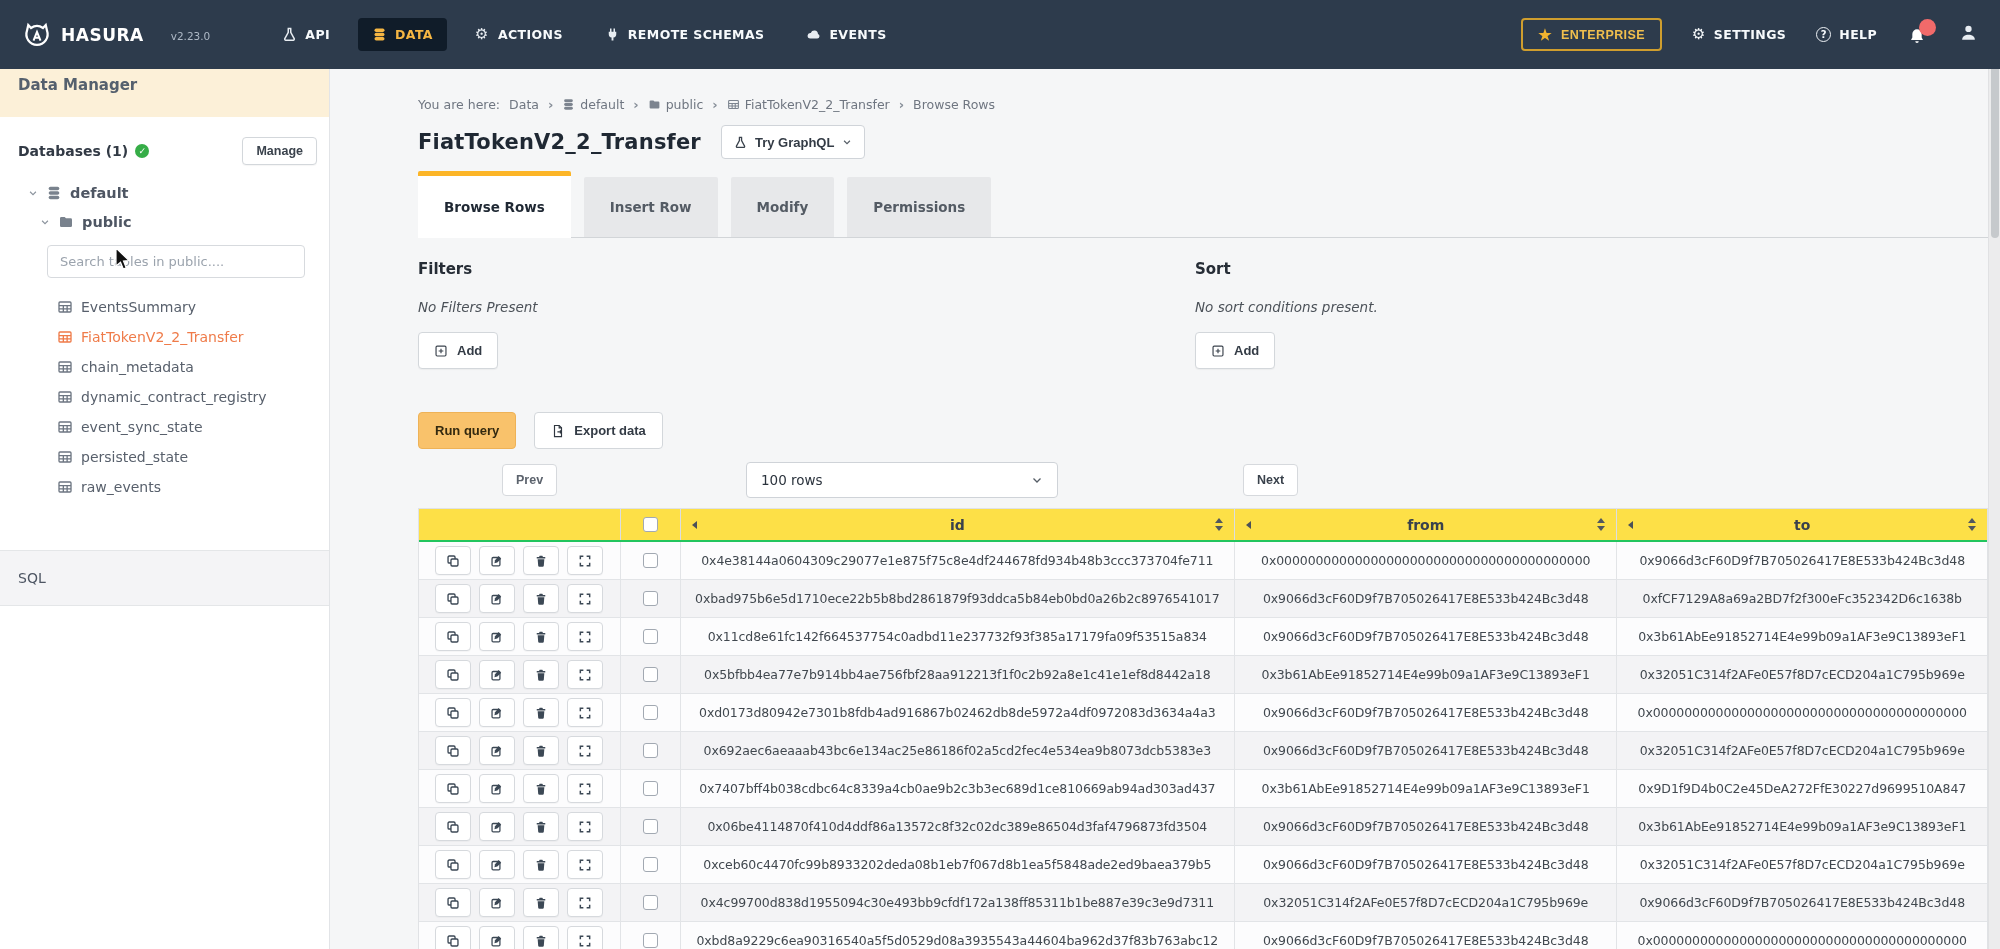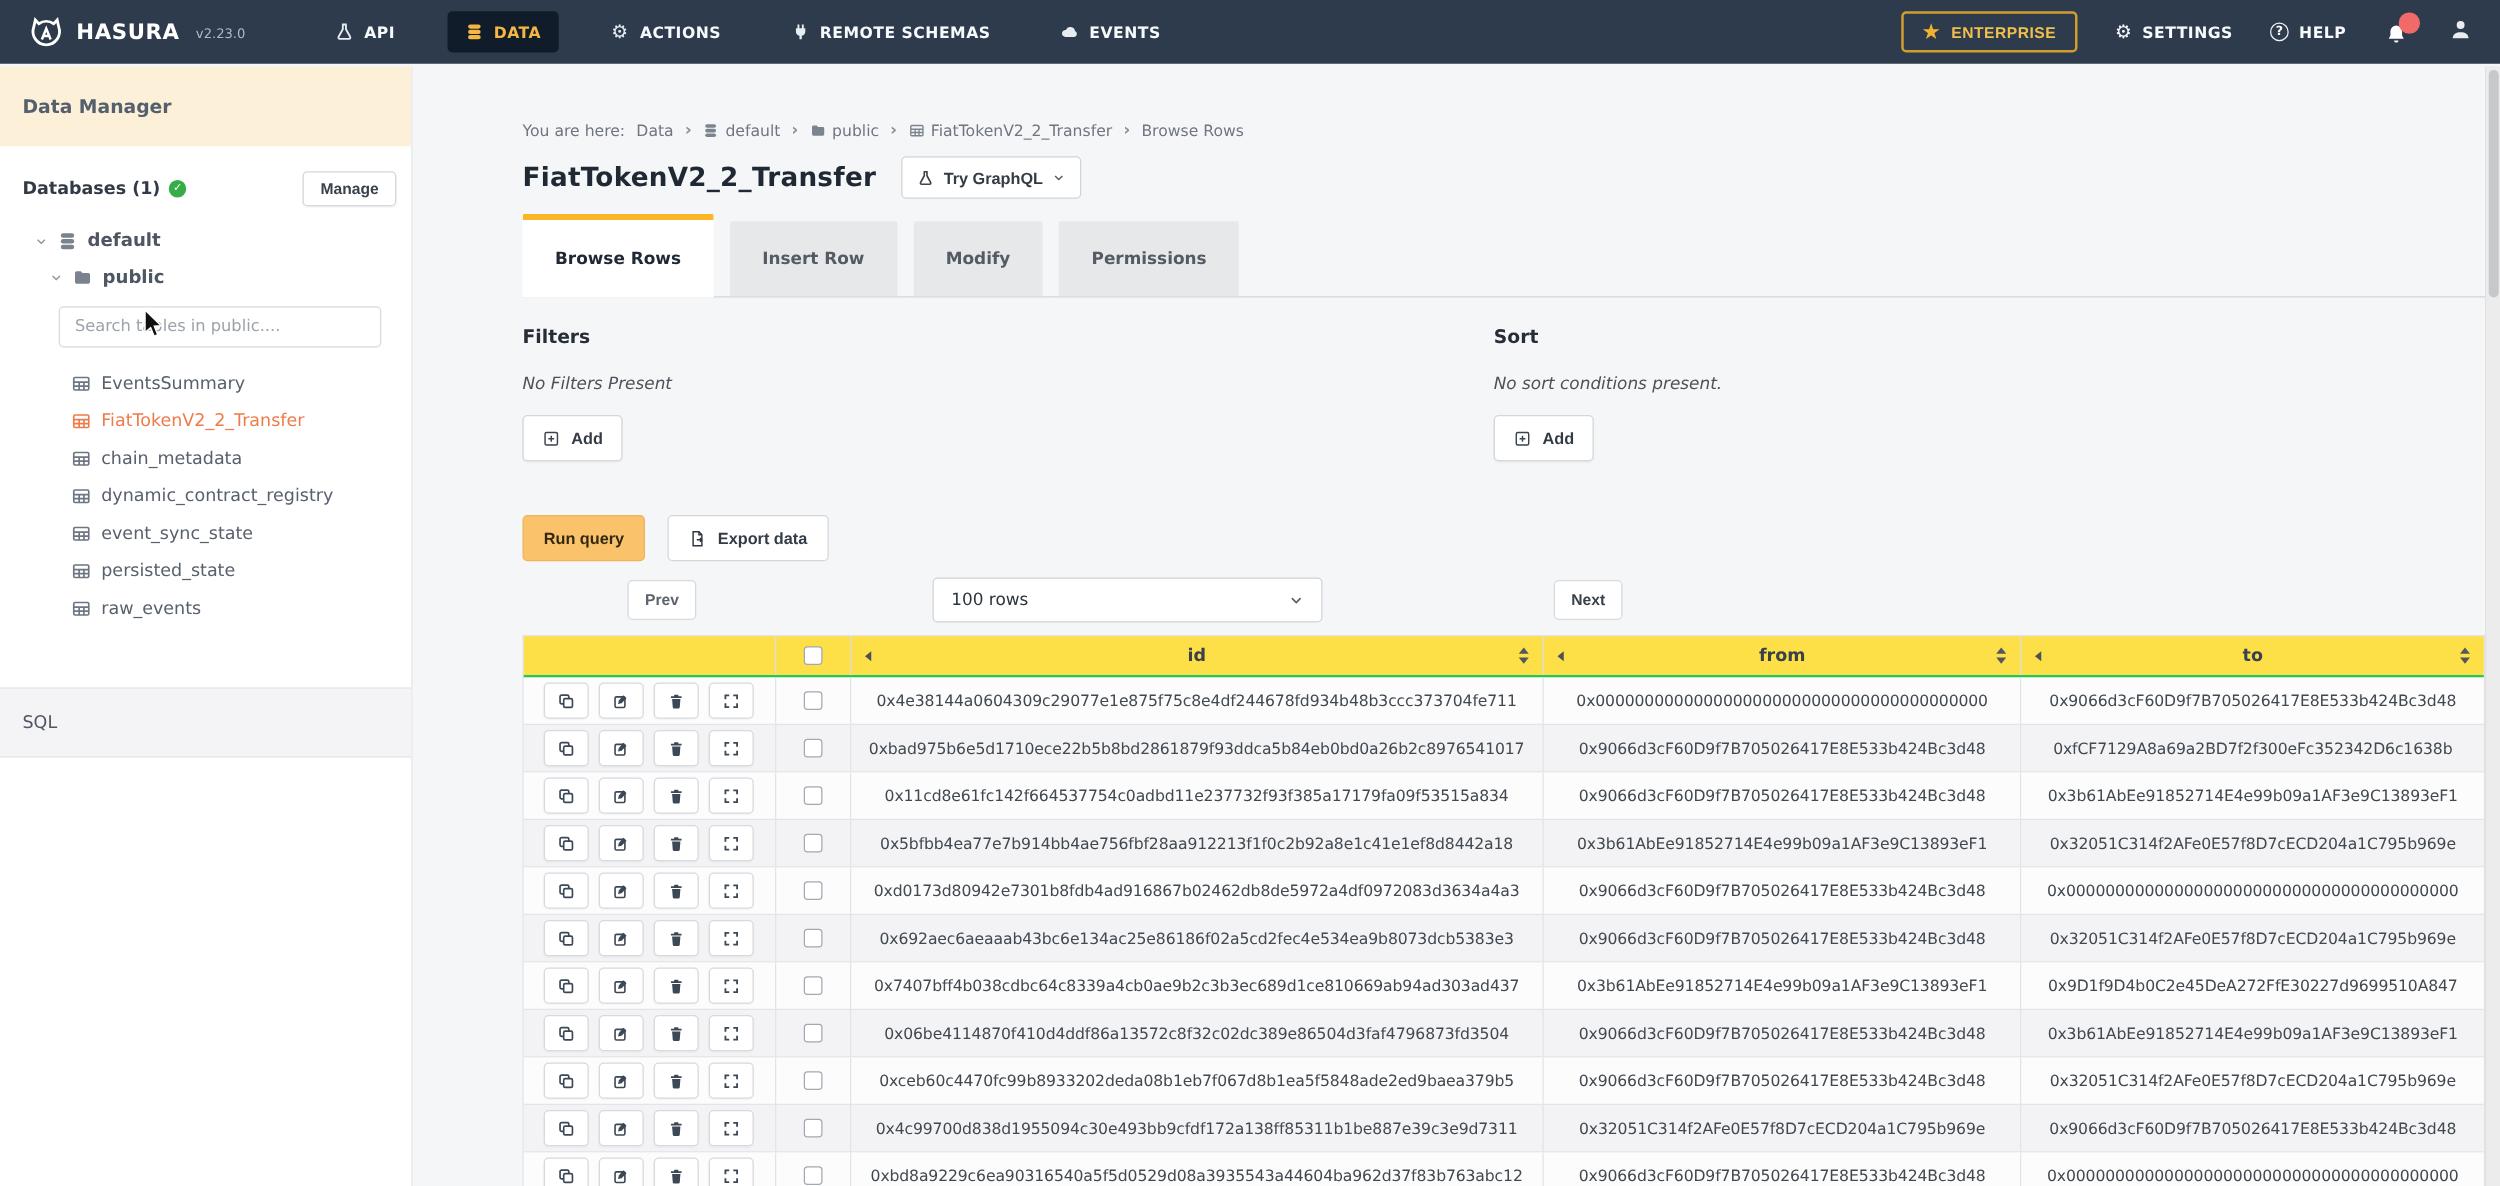--- a/index.html
+++ b/index.html
@@ -1,27 +1,27 @@
 <!DOCTYPE html>
 <html><head>
 <meta charset="utf-8">
 <style>
   * { margin:0; padding:0; box-sizing:border-box; }
   html,body { width:2000px; height:949px; overflow:hidden; background:#f5f6f7;
     font-family:"DejaVu Sans","Liberation Sans",sans-serif; }
   .app { position:relative; width:2000px; height:949px; }
 
   
-  .navbar { position:absolute; left:0; top:0; width:2000px; height:51px; background:#2d3b4c;
+  .navbar { position:absolute; left:0; top:0; width:2000px; height:69px; background:#2d3b4c;
     display:flex; align-items:center; padding:0 22px; color:#f7fafc; z-index:30; }
   .brand-wrap { display:flex; align-items:center; gap:9px; }
   .logo-ic { width:30px; height:30px; }
   .brand { font-size:17px; font-weight:bold; letter-spacing:.5px; color:#fff; }
-  .version { font-size:10.5px; color:#aeb9c6; margin-left:4px; margin-top:2px; }
-  .nav-items { display:flex; align-items:center; margin-left:58px; gap:28px; }
+  .version { font-size:10.5px; color:#aeb9c6; margin-left:18px; margin-top:2px; }
+  .nav-items { display:flex; align-items:center; margin-left:58px; gap:14px; }
   .nav-item { display:flex; align-items:center; gap:8px; font-size:12.5px; font-weight:bold;
     letter-spacing:.4px; padding:9px 14px; border-radius:4px; cursor:pointer; white-space:nowrap; }
   .nav-item .ic { width:15px; height:15px; display:inline-flex; color:#e8edf2; }
   .nav-item.active { background:#101c29; color:#f5b643; }
   .nav-item.active .ic { color:#f5b643; }
   .nav-right { margin-left:auto; display:flex; align-items:center; gap:30px; }
   .enterprise-btn { display:flex; align-items:center; gap:9px; border:2px solid #cf9e2e; border-radius:4px;
     padding:7px 15px; color:#f0bf4d; font-size:12.5px; font-weight:bold; letter-spacing:.4px; background:transparent; cursor:pointer; }
   .star { color:#f0b330; font-size:15px; line-height:1; }
   .nav-util { display:flex; align-items:center; gap:8px; font-size:12.5px; font-weight:bold; letter-spacing:.4px; cursor:pointer; }

